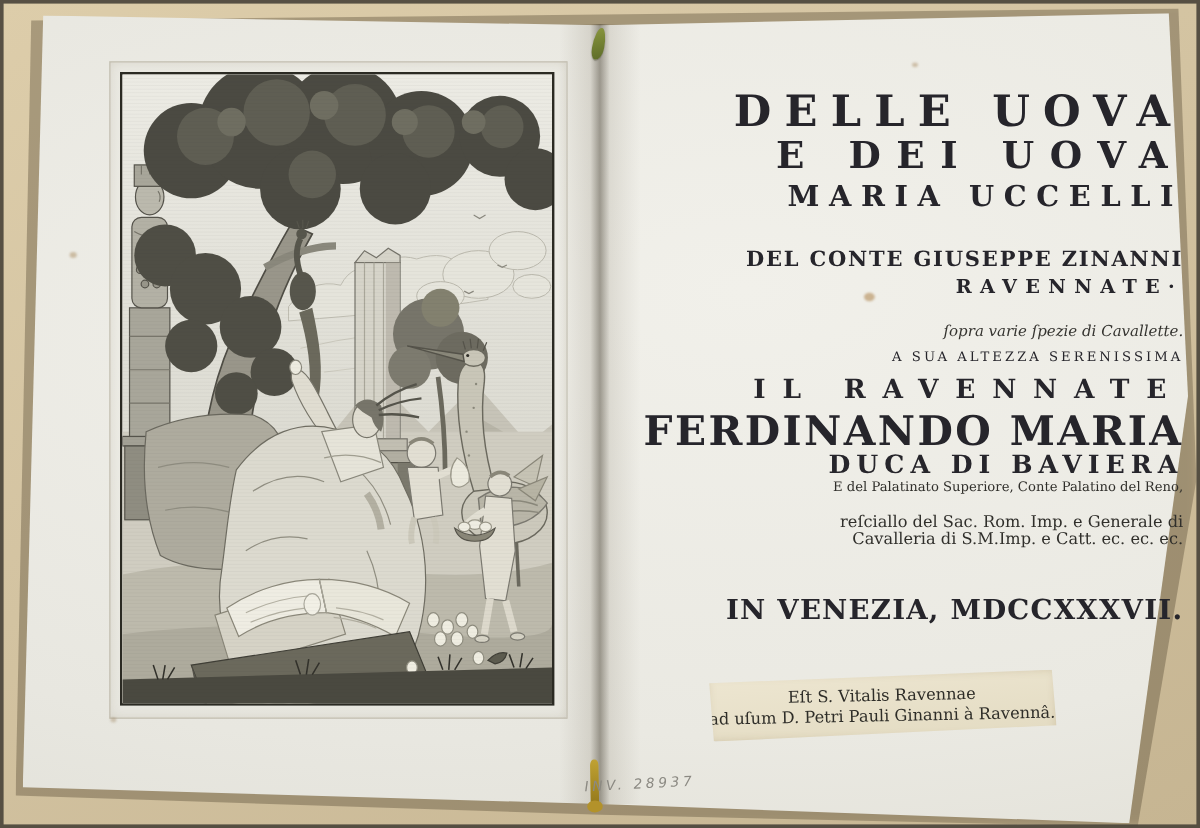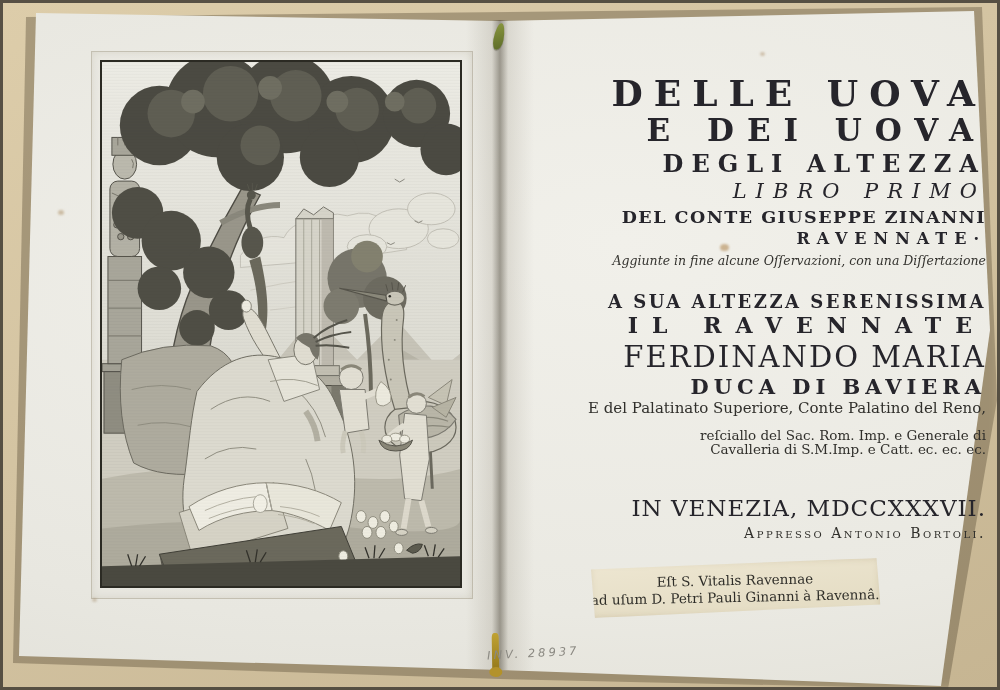--- a/index.html
+++ b/index.html
@@ -45,29 +45,29 @@
   .titleblock{position:absolute;left:502px;top:0;width:468px;height:690px;color:#26252b;z-index:4}
   .l{position:absolute;left:16px;width:100%;text-align:right;white-space:nowrap}
   .t1{top:72px;font-size:36px;font-weight:bold;letter-spacing:11px}
   .t2{top:112px;font-size:31px;font-weight:bold;letter-spacing:13px}
   .t3{top:149px;font-size:24px;font-weight:bold;letter-spacing:8px}
   .t4{top:179px;font-size:21px;font-style:italic;letter-spacing:9px}
   .t5{top:207px;font-size:17.5px;font-weight:bold;letter-spacing:1.5px}
   .t6{top:229px;font-size:16px;font-weight:bold;letter-spacing:7px}
   .n1{top:253px;font-size:12.5px;font-style:italic;color:#34332f}
   .n2{top:268px;font-size:12.5px;font-style:italic;color:#34332f}
-  .d0{top:291px;font-size:18px;letter-spacing:2.5px;font-weight:bold}
+  .d0{top:291px;font-size:11px;letter-spacing:2.5px;font-weight:normal}
   .d1{top:312px;font-size:22px;font-weight:bold;letter-spacing:14px}
-  .d2{top:340px;font-size:29px;font-weight:normal;letter-spacing:2px}
+  .d2{top:340px;font-size:34px;font-weight:bold;letter-spacing:2px}
   .d3{top:374px;font-size:21px;font-weight:bold;letter-spacing:5px}
-  .g1{top:399px;font-size:15px;color:#302f2b}
+  .g1{top:399px;font-size:11px;color:#302f2b}
   .g2{top:413px;font-size:13.5px;color:#302f2b}
   .g3{top:427px;font-size:13.5px;color:#302f2b}
   .g4{top:441px;font-size:13.5px;color:#302f2b}
-  .i1{top:495px;font-size:23px;font-weight:normal;letter-spacing:1px}
+  .i1{top:495px;font-size:23px;font-weight:bold;letter-spacing:1px}
   .i2{top:525px;font-size:14px;font-variant:small-caps;letter-spacing:2.5px;color:#302f2b}
   .i3{top:542px;font-size:12.5px;font-style:italic;font-weight:bold;letter-spacing:1px;color:#2d2c28}
   .own-label{
     position:absolute;left:88px;top:561px;width:290px;height:54px;
     background:linear-gradient(175deg,#ede6d1,#e3dbc2);
     transform:rotate(-1.2deg);
     box-shadow:0 1px 3px rgba(60,50,30,.35), inset 0 0 7px rgba(150,130,90,.28);
     clip-path:polygon(0.5% 10%,99% 0%,100% 86%,1.5% 100%);
     display:flex;flex-direction:column;justify-content:center;gap:1px;
     font-size:13.5px;color:#2e2d28;text-align:center;white-space:nowrap;
@@ -334,34 +334,32 @@
         <rect x="0" y="0" width="362" height="528" fill="url(#hatch)" opacity=".5"></rect>
       </svg>
     </div>
   </div>
 
   <div class="page page-right"></div>
 
   <div class="titleblock">
     <div class="l t1">DELLE UOVA</div>
     <div class="l t2">E DEI UOVA</div>
-    <div class="l t3">DEGLI ALTEZZA</div>
-    <div class="l t4">LIBRO PRIMO</div>
+    <div class="l t3">MARIA UCCELLI</div>
     <div class="l t6">RAVENNATE·</div>
     <div class="l t5">DEL CONTE GIUSEPPE ZINANNI</div>
-    <div class="l n1">Aggiunte in fine alcune Oſſervazioni, con una Diſſertazione</div>
+    <div class="l n2">ſopra varie ſpezie di Cavallette.</div>
     <div class="l d0">A SUA ALTEZZA SERENISSIMA</div>
     <div class="l d1">IL RAVENNATE</div>
     <div class="l d2">FERDINANDO MARIA</div>
     <div class="l d3">DUCA DI BAVIERA</div>
     <div class="l g1">E del Palatinato Superiore, Conte Palatino del Reno,</div>
     <div class="l g3">reſciallo del Sac. Rom. Imp. e Generale di</div>
     <div class="l g4">Cavalleria di S.M.Imp. e Catt. ec. ec. ec.</div>
     <div class="l i1">IN VENEZIA, MDCCXXXVII.</div>
-    <div class="l i2">Appresso Antonio Bortoli.</div>
 
     <div class="own-label">
       <div class="ll1">Eſt S. Vitalis Ravennae</div>
       <div class="ll2">ad uſum D. Petri Pauli Ginanni à Ravennâ.</div>
     </div>
   </div>
 
   <div class="gutter"></div>
   <div class="thread thread-top"></div>
   <div class="thread thread-bottom"></div>

